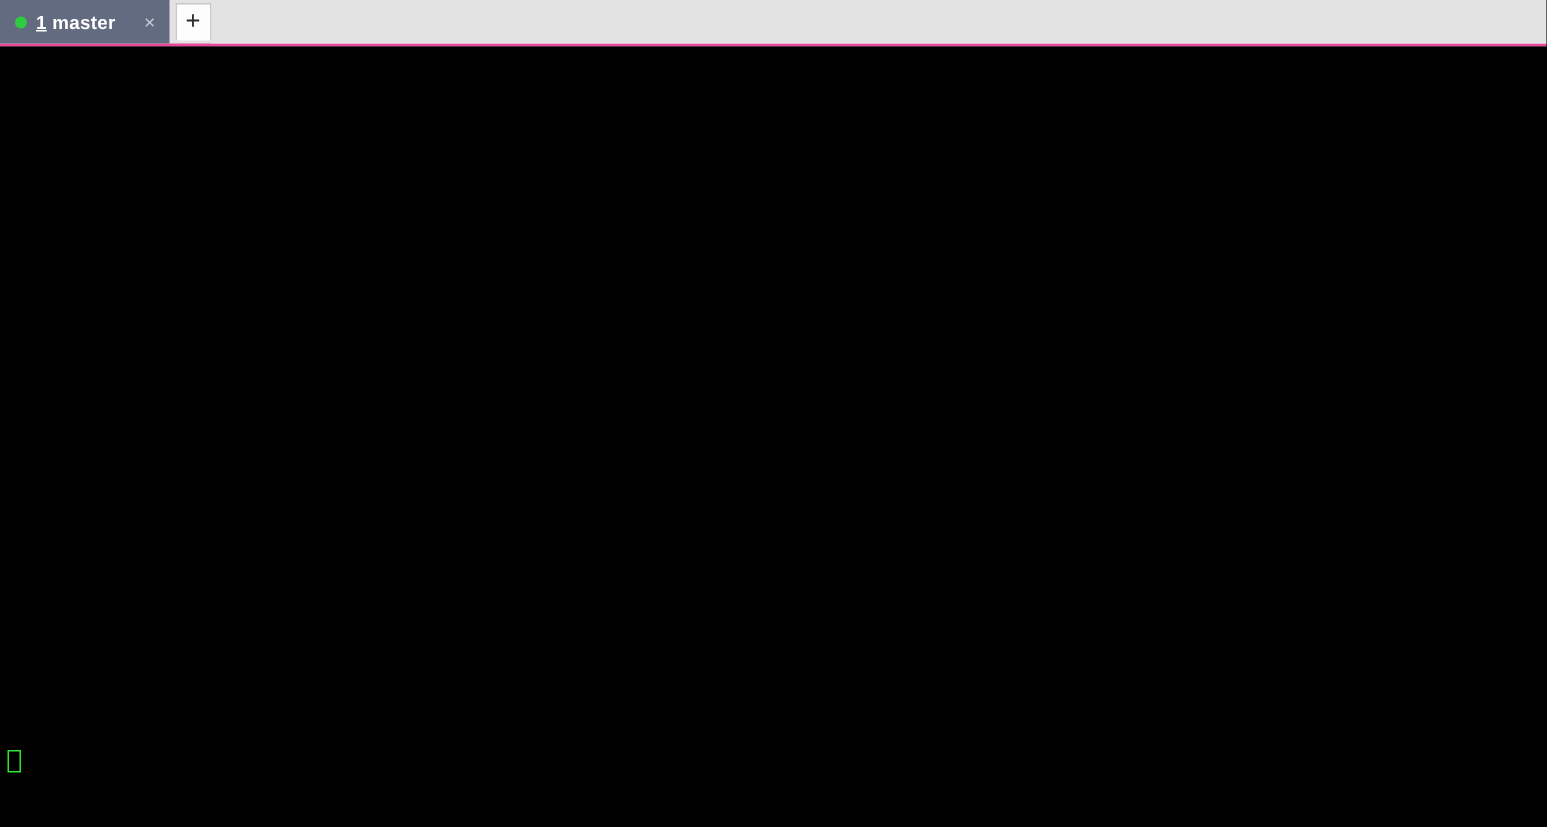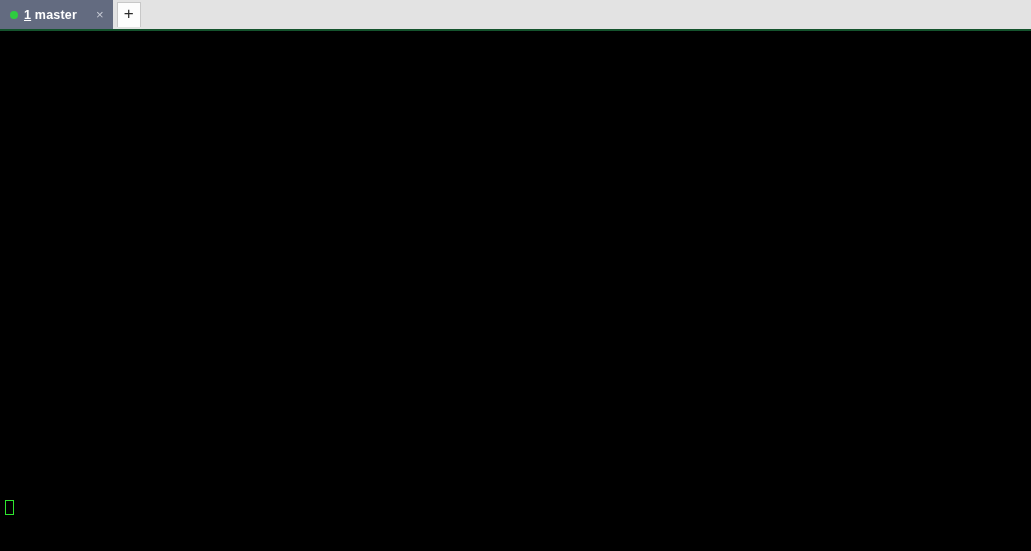--- a/index.html
+++ b/index.html
@@ -12,21 +12,21 @@
     height: 551px;
     overflow: hidden;
     font-family: "DejaVu Sans Mono", monospace;
   }
 
   
   #tabbar {
     position: relative;
     height: 31px;
     background: #e3e3e3;
-    border-bottom: 2px solid #14532d;
+    border-bottom: 2px solid #ec4899;
     box-sizing: border-box;
     display: flex;
     align-items: stretch;
     font-family: "Liberation Sans", sans-serif;
     user-select: none;
   }
   .tab {
     display: flex;
     align-items: center;
     background: #636b80;

